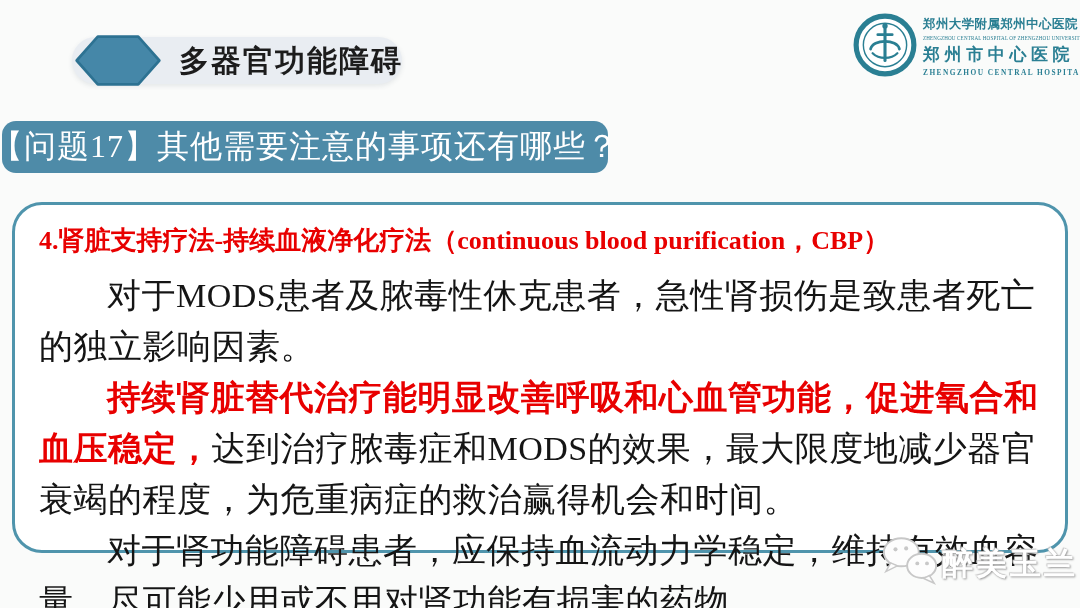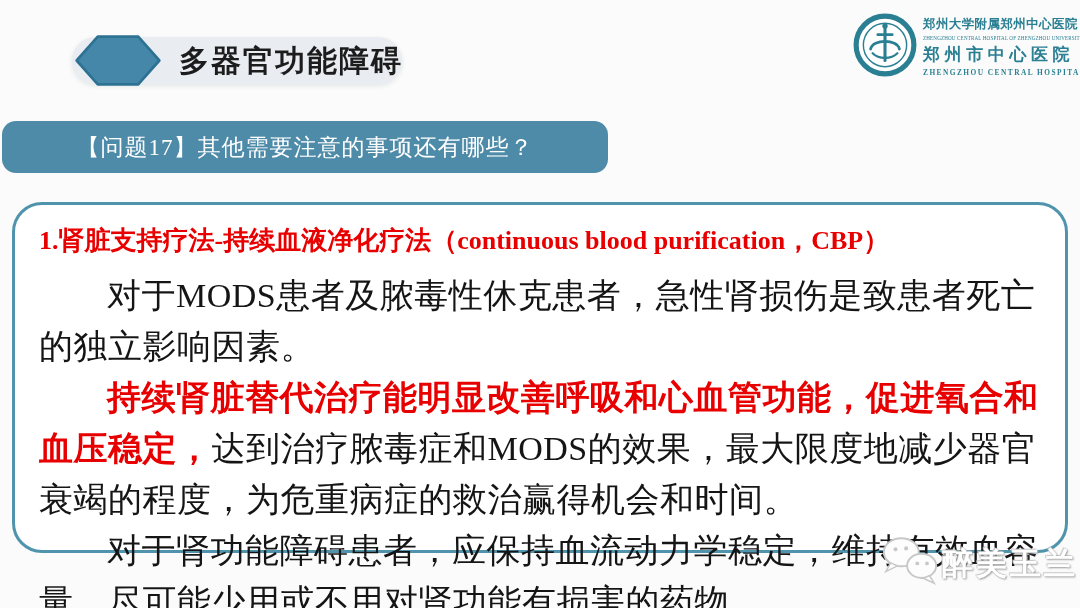--- a/index.html
+++ b/index.html
@@ -29,21 +29,21 @@
   .logo-l1{font-size:12.5px;font-weight:bold;white-space:nowrap;letter-spacing:.4px;}
   .logo-l2{font-size:6.5px;white-space:nowrap;transform:scaleX(.78);transform-origin:left;letter-spacing:.2px;margin-top:1px;}
   .logo-l3{font-size:17px;font-weight:bold;white-space:nowrap;letter-spacing:4.6px;margin-top:2px;}
   .logo-l4{font-size:8px;font-weight:bold;white-space:nowrap;letter-spacing:1.6px;transform:scaleX(.92);transform-origin:left;margin-top:2px;}
 
   
   .question-banner{
     position:absolute;left:2px;top:121px;width:606px;height:52px;
     background:var(--teal,#4e8ba8);border-radius:14px;
     display:flex;align-items:center;justify-content:center;
-    color:#fff;font-size:23px;letter-spacing:1px;white-space:nowrap;
+    color:#fff;font-size:32px;letter-spacing:1px;white-space:nowrap;
   }
 
   
   .content-box{
     position:absolute;left:12px;top:202px;width:1056px;height:351px;
     box-sizing:border-box;background:#fff;
     border:3px solid var(--box-border,#4f94ac);border-radius:30px;
     padding:10px 26px 0 24px;
   }
   .content-heading{
@@ -90,21 +90,21 @@
       <div class="logo-l1">郑州大学附属郑州中心医院</div>
       <div class="logo-l2">ZHENGZHOU CENTRAL HOSPITAL OF ZHENGZHOU UNIVERSITY</div>
       <div class="logo-l3">郑州市中心医院</div>
       <div class="logo-l4">ZHENGZHOU CENTRAL HOSPITAL</div>
     </div>
   </div>
 
   <div class="question-banner">【问题17】其他需要注意的事项还有哪些？</div>
 
   <div class="content-box">
-    <p class="content-heading">1.肾脏支持疗法-持续血液净化疗法（continuous blood purification，CBP）</p>
+    <p class="content-heading">4.肾脏支持疗法-持续血液净化疗法（continuous blood purification，CBP）</p>
     <p class="para">对于MODS患者及脓毒性休克患者，急性肾损伤是致患者死亡的独立影响因素。</p>
     <p class="para"><span class="red-run">持续肾脏替代治疗能明显改善呼吸和心血管功能，促进氧合和血压稳定，</span><span>达到治疗脓毒症和MODS的效果，最大限度地减少器官衰竭的程度，为危重病症的救治赢得机会和时间。</span></p>
     <p class="para">对于肾功能障碍患者，应保持血流动力学稳定，维持有效血容量、尽可能少用或不用对肾功能有损害的药物。</p>
   </div>
 
   <div class="watermark">
     <svg class="wechat-icon" viewBox="0 0 64 50">
       <ellipse cx="22" cy="17" rx="18" ry="14.5" fill="#fdfdfd" stroke="#c8c8c8" stroke-width="2"></ellipse>
       <polygon points="11,28 6,37 18,31" fill="#fdfdfd" stroke="#c8c8c8" stroke-width="1.5"></polygon>
       <circle cx="16" cy="14" r="2.1" fill="#c8c8c8"></circle>

